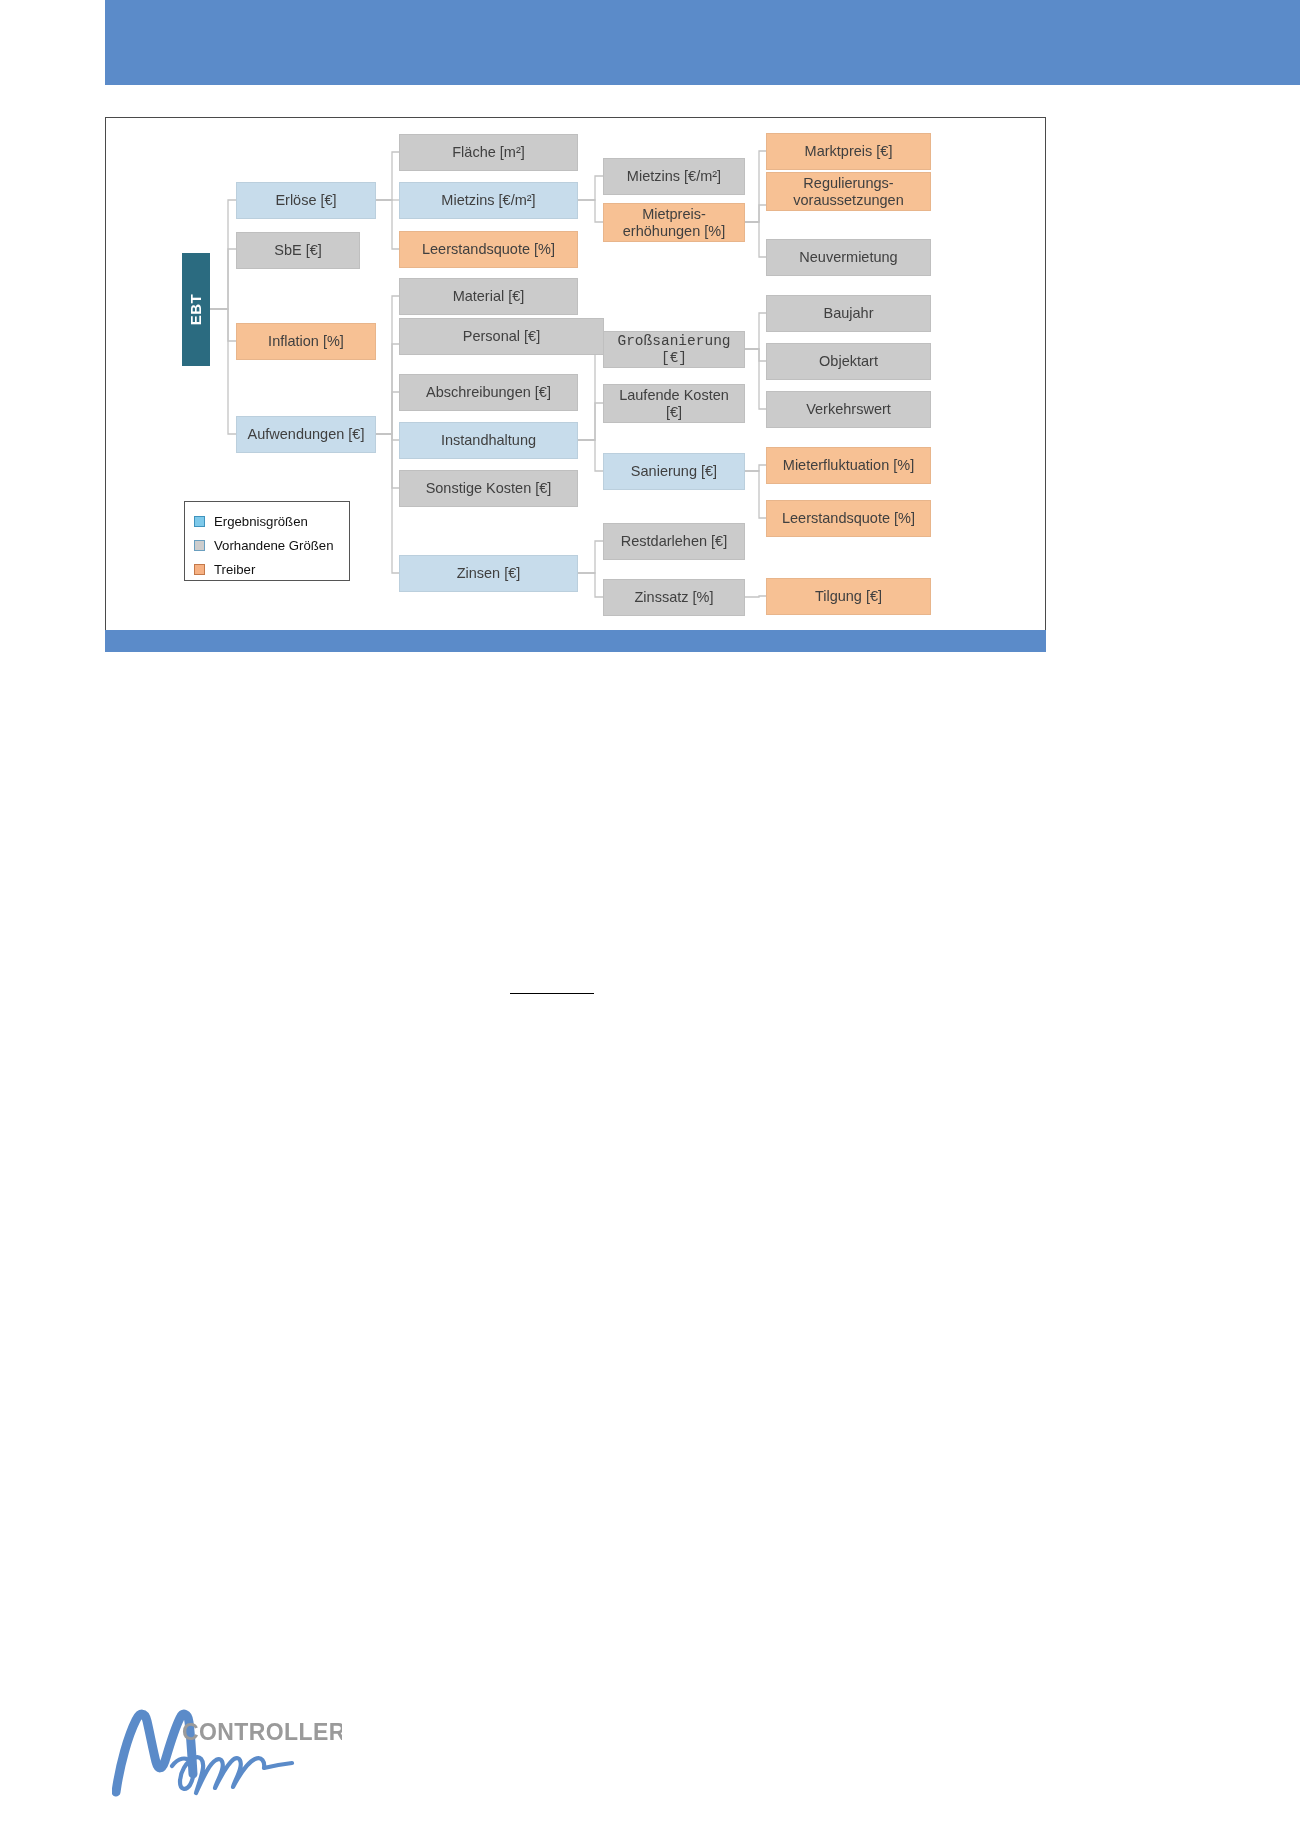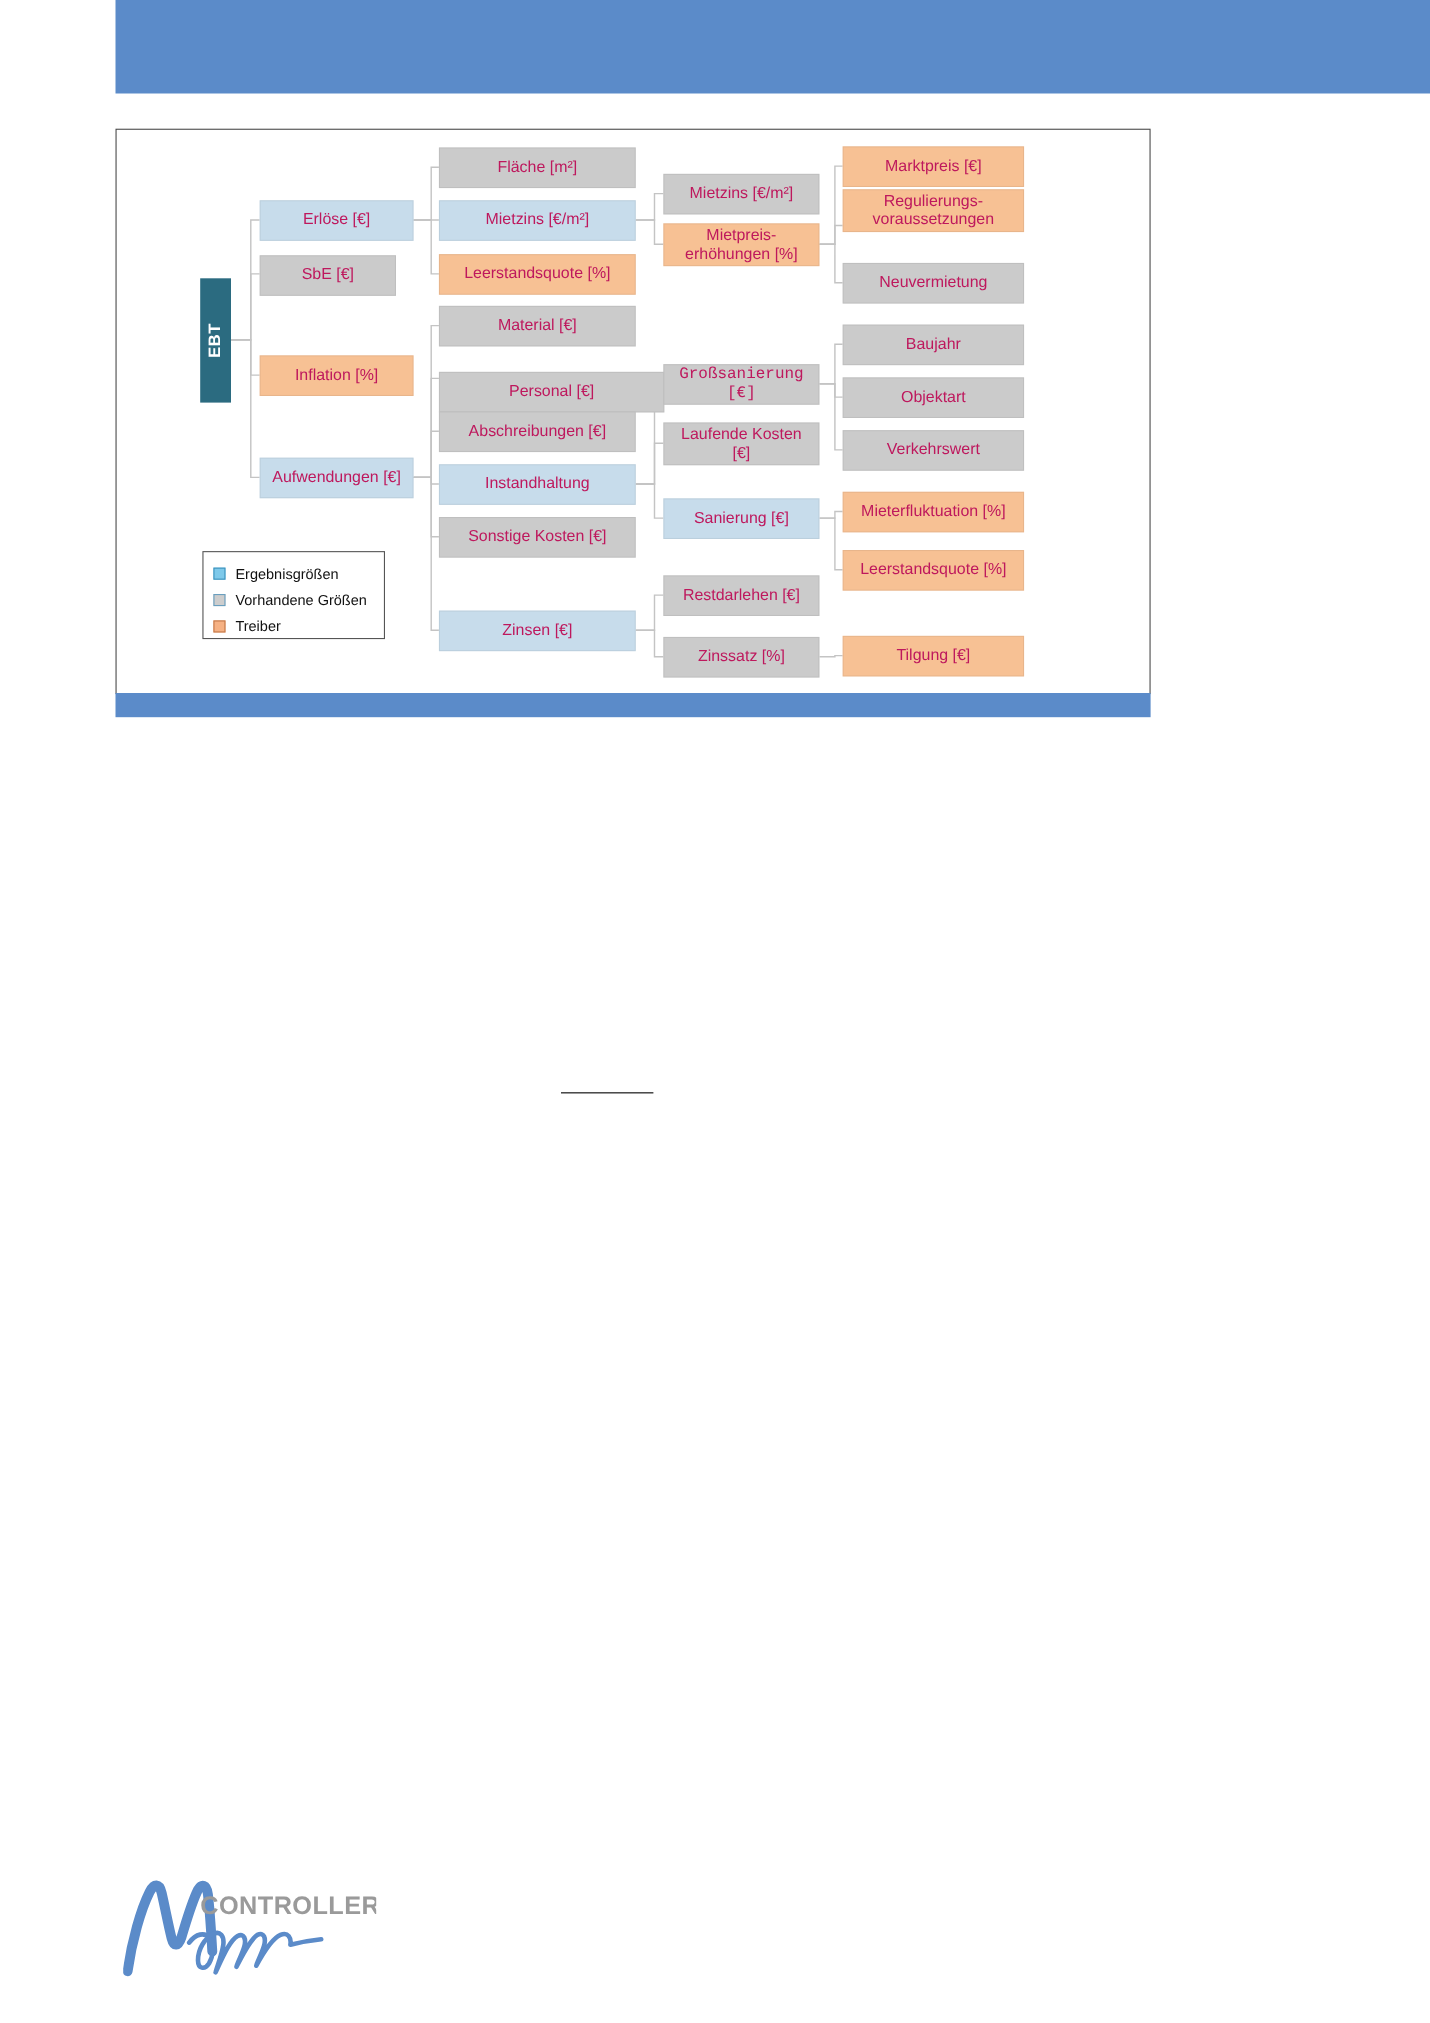--- a/index.html
+++ b/index.html
@@ -34,21 +34,21 @@
   .canvas{ position:absolute; inset:0; }
 
   
   .wires{ position:absolute; left:0; top:0; width:941px; height:514px; }
 
   
   .node{
     position:absolute;
     display:flex; align-items:center; justify-content:center;
     text-align:center;
-    font-size:14.5px; color:#be185d; line-height:1.12;
+    font-size:14.5px; color:#404040; line-height:1.12;
     padding:10px 4px;
     border:1px solid rgba(0,0,0,0.06);
   }
   .n-result{ background:#c7dceb; }      
   .n-existing{ background:#cbcbcb; }    
   .n-driver{ background:#f7c194; }      
 
   .root{
     position:absolute; left:76px; top:135px; width:28px; height:113px;
     background:#2b6b80; color:#ffffff;
@@ -139,21 +139,21 @@
 
     <div class="node n-result" style="left:130px;top:64px;width:140px;height:37px;">Erlöse [€]</div>
     <div class="node n-existing" style="left:130px;top:114px;width:124px;height:37px;">SbE [€]</div>
     <div class="node n-driver" style="left:130px;top:205px;width:140px;height:37px;">Inflation [%]</div>
     <div class="node n-result" style="left:130px;top:298px;width:140px;height:37px;">Aufwendungen [€]</div>
 
     <div class="node n-existing" style="left:293px;top:16px;width:179px;height:37px;">Fläche [m²]</div>
     <div class="node n-result" style="left:293px;top:64px;width:179px;height:37px;">Mietzins [€/m²]</div>
     <div class="node n-driver" style="left:293px;top:113px;width:179px;height:37px;">Leerstandsquote [%]</div>
     <div class="node n-existing" style="left:293px;top:160px;width:179px;height:37px;">Material [€]</div>
-    <div class="node n-existing" style="left:293px;top:220px;width:205px;height:37px;">Personal [€]</div>
+    <div class="node n-existing" style="left:293px;top:200px;width:205px;height:37px;">Personal [€]</div>
     <div class="node n-existing" style="left:293px;top:256px;width:179px;height:37px;">Abschreibungen [€]</div>
     <div class="node n-result" style="left:293px;top:304px;width:179px;height:37px;">Instandhaltung</div>
     <div class="node n-existing" style="left:293px;top:352px;width:179px;height:37px;">Sonstige Kosten [€]</div>
     <div class="node n-result" style="left:293px;top:437px;width:179px;height:37px;">Zinsen [€]</div>
 
     <div class="node n-existing" style="left:497px;top:40px;width:142px;height:37px;">Mietzins [€/m²]</div>
     <div class="node n-driver" style="left:497px;top:85px;width:142px;height:39px;">Mietpreis-<br>erhöhungen [%]</div>
     <div class="node n-existing" style="left:497px;top:213px;width:142px;height:37px;font-family:Liberation Mono, monospace;">Großsanierung [€]</div>
     <div class="node n-existing" style="left:497px;top:266px;width:142px;height:39px;">Laufende Kosten<br>[€]</div>
     <div class="node n-result" style="left:497px;top:335px;width:142px;height:37px;">Sanierung [€]</div>

